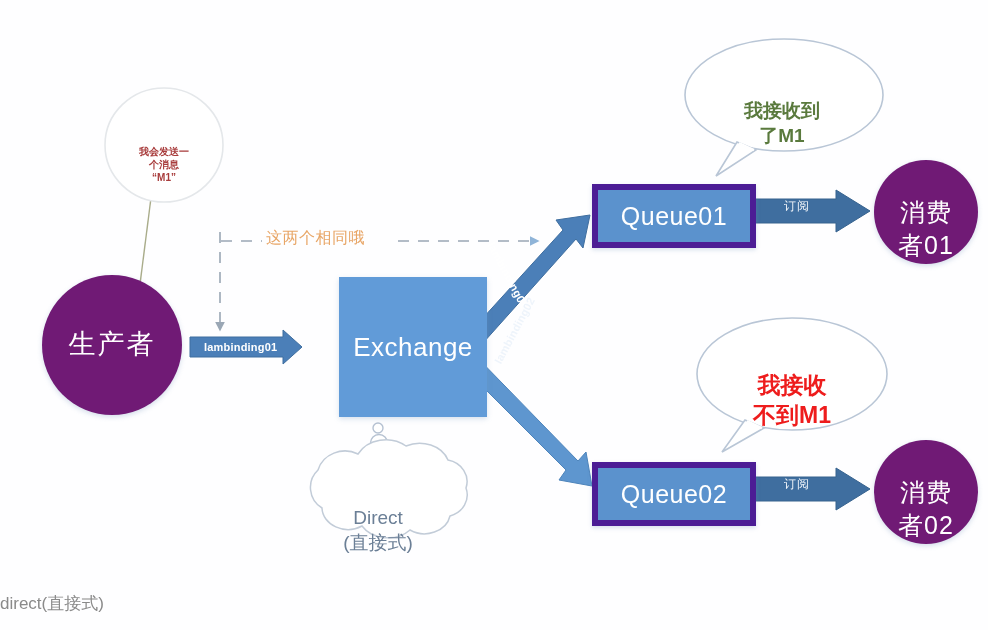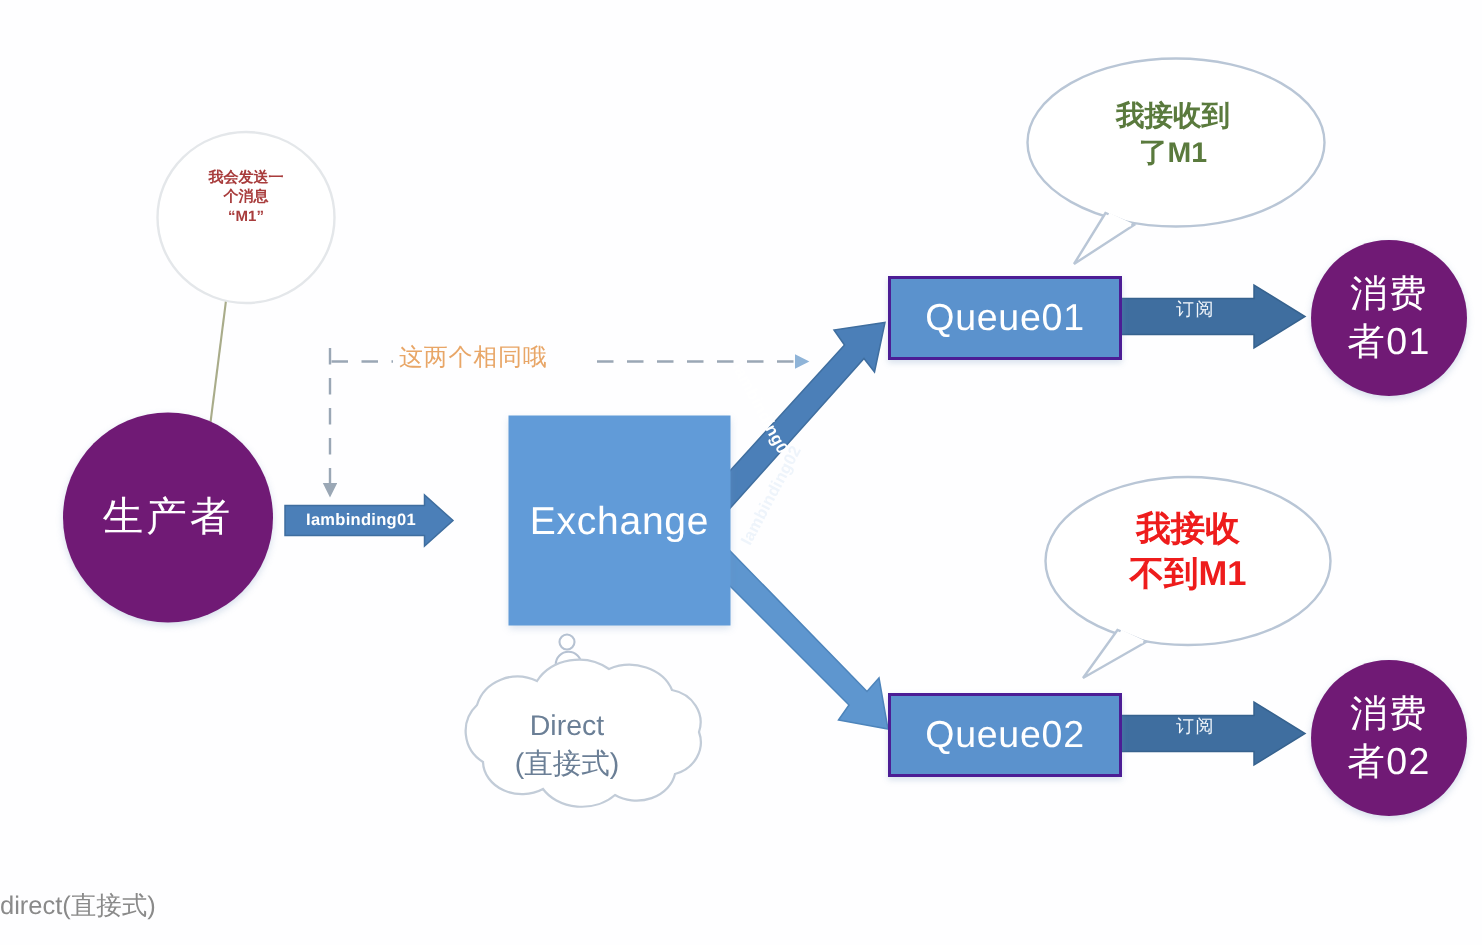--- a/index.html
+++ b/index.html
@@ -70,21 +70,21 @@
   .queue-node {
     position: absolute;
     width: 152px; height: 52px;
     background: #5b92cd;
     display: flex;
     align-items: center;
     justify-content: center;
     color: #ffffff;
     font-size: 25px;
     letter-spacing: 0.5px;
-    border: 2px solid #4c1d95;
+    border: 6px solid #4c1d95;
     box-shadow: 0 2px 4px rgba(120,150,190,0.28);
   }
   #queue01-node { left: 592px; top: 184px; }
   #queue02-node { left: 592px; top: 462px; }
 
   
   .arrow-label {
     position: absolute;
     color: #ffffff;
     font-size: 11px;
@@ -123,20 +123,21 @@
     white-space: nowrap;
     letter-spacing: 0.5px;
   }
 
   
   .bubble-text {
     position: absolute;
     text-align: center;
     white-space: pre-line;
     line-height: 1.3;
+    margin-top: 33px;
   }
   #producer-bubble-text {
     left: 110px; top: 112px;
     width: 108px;
     color: #a83c3c;
     font-size: 10px;
     font-weight: bold;
   }
   #queue01-bubble-text {
     left: 712px; top: 66px;

